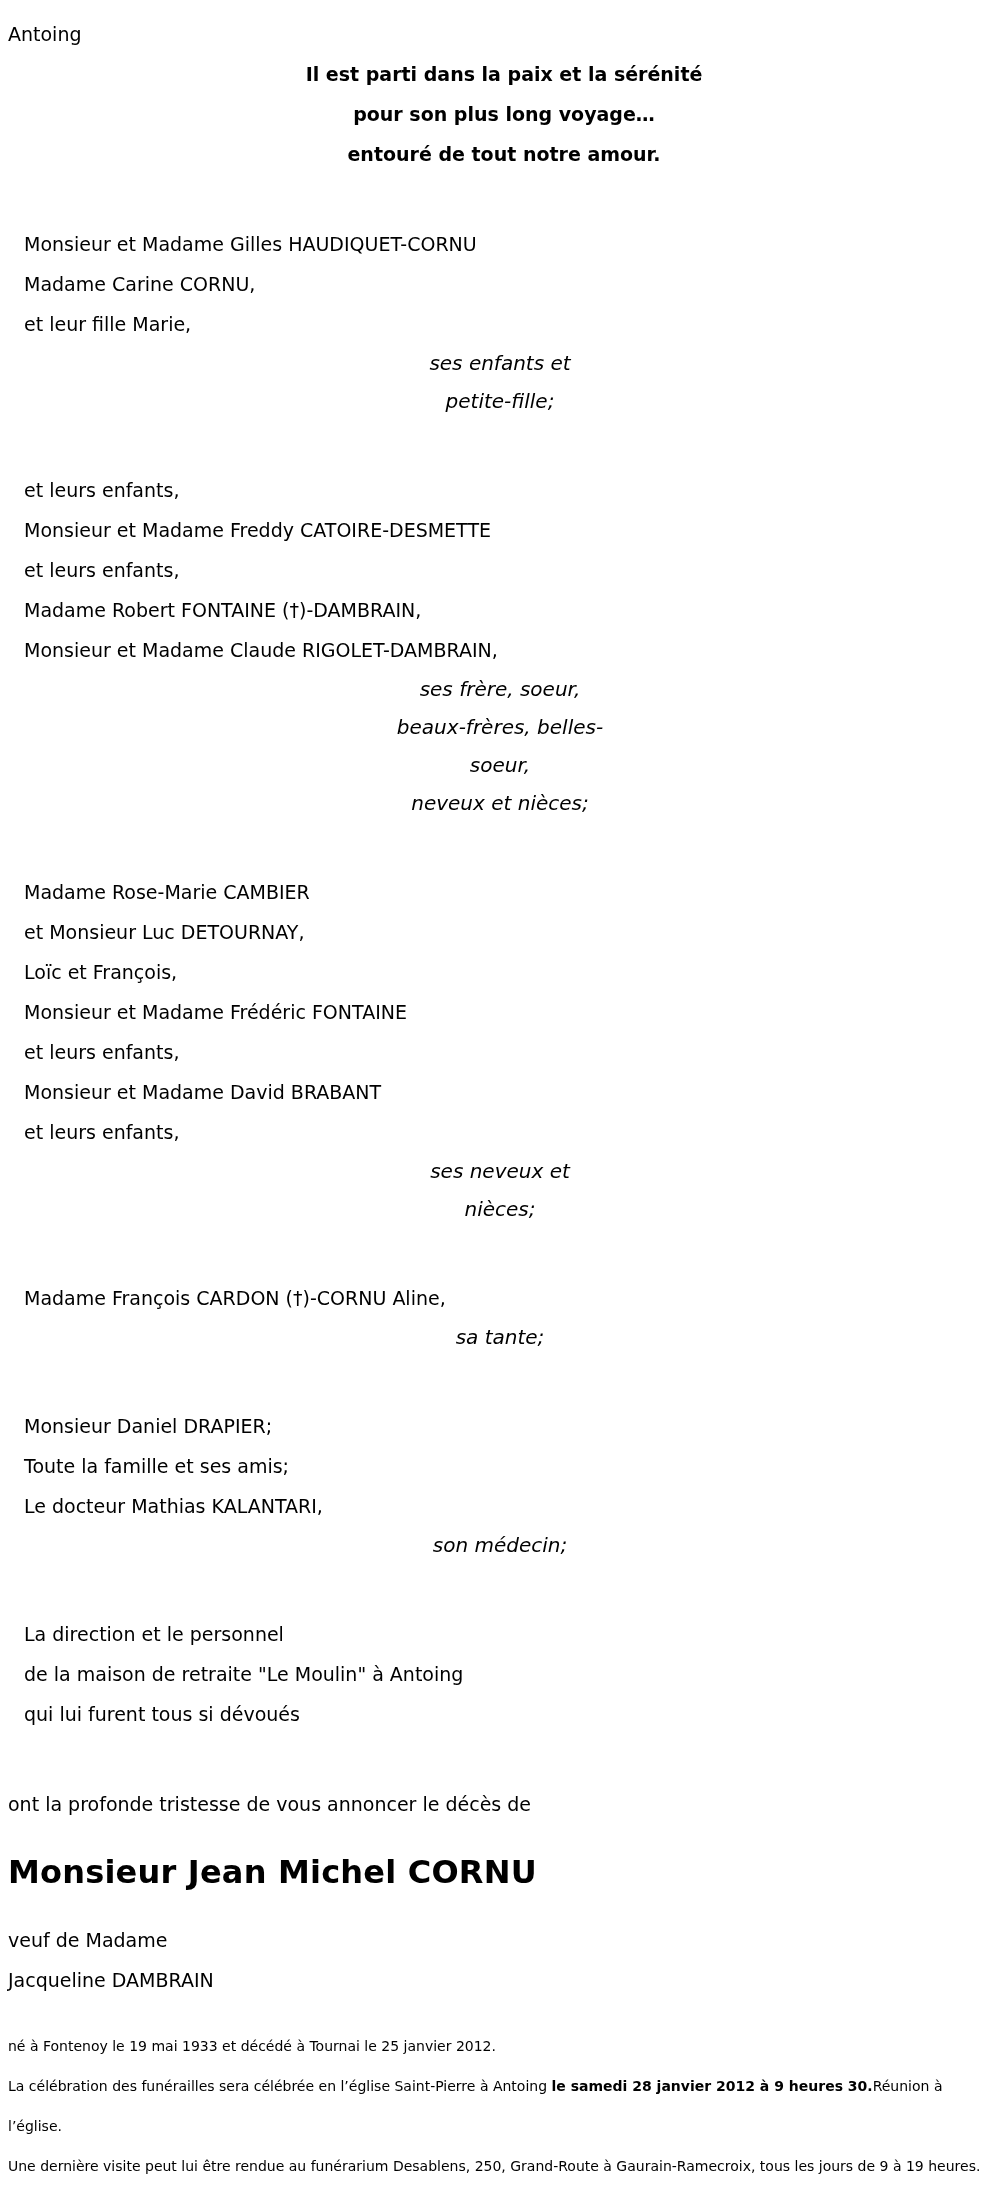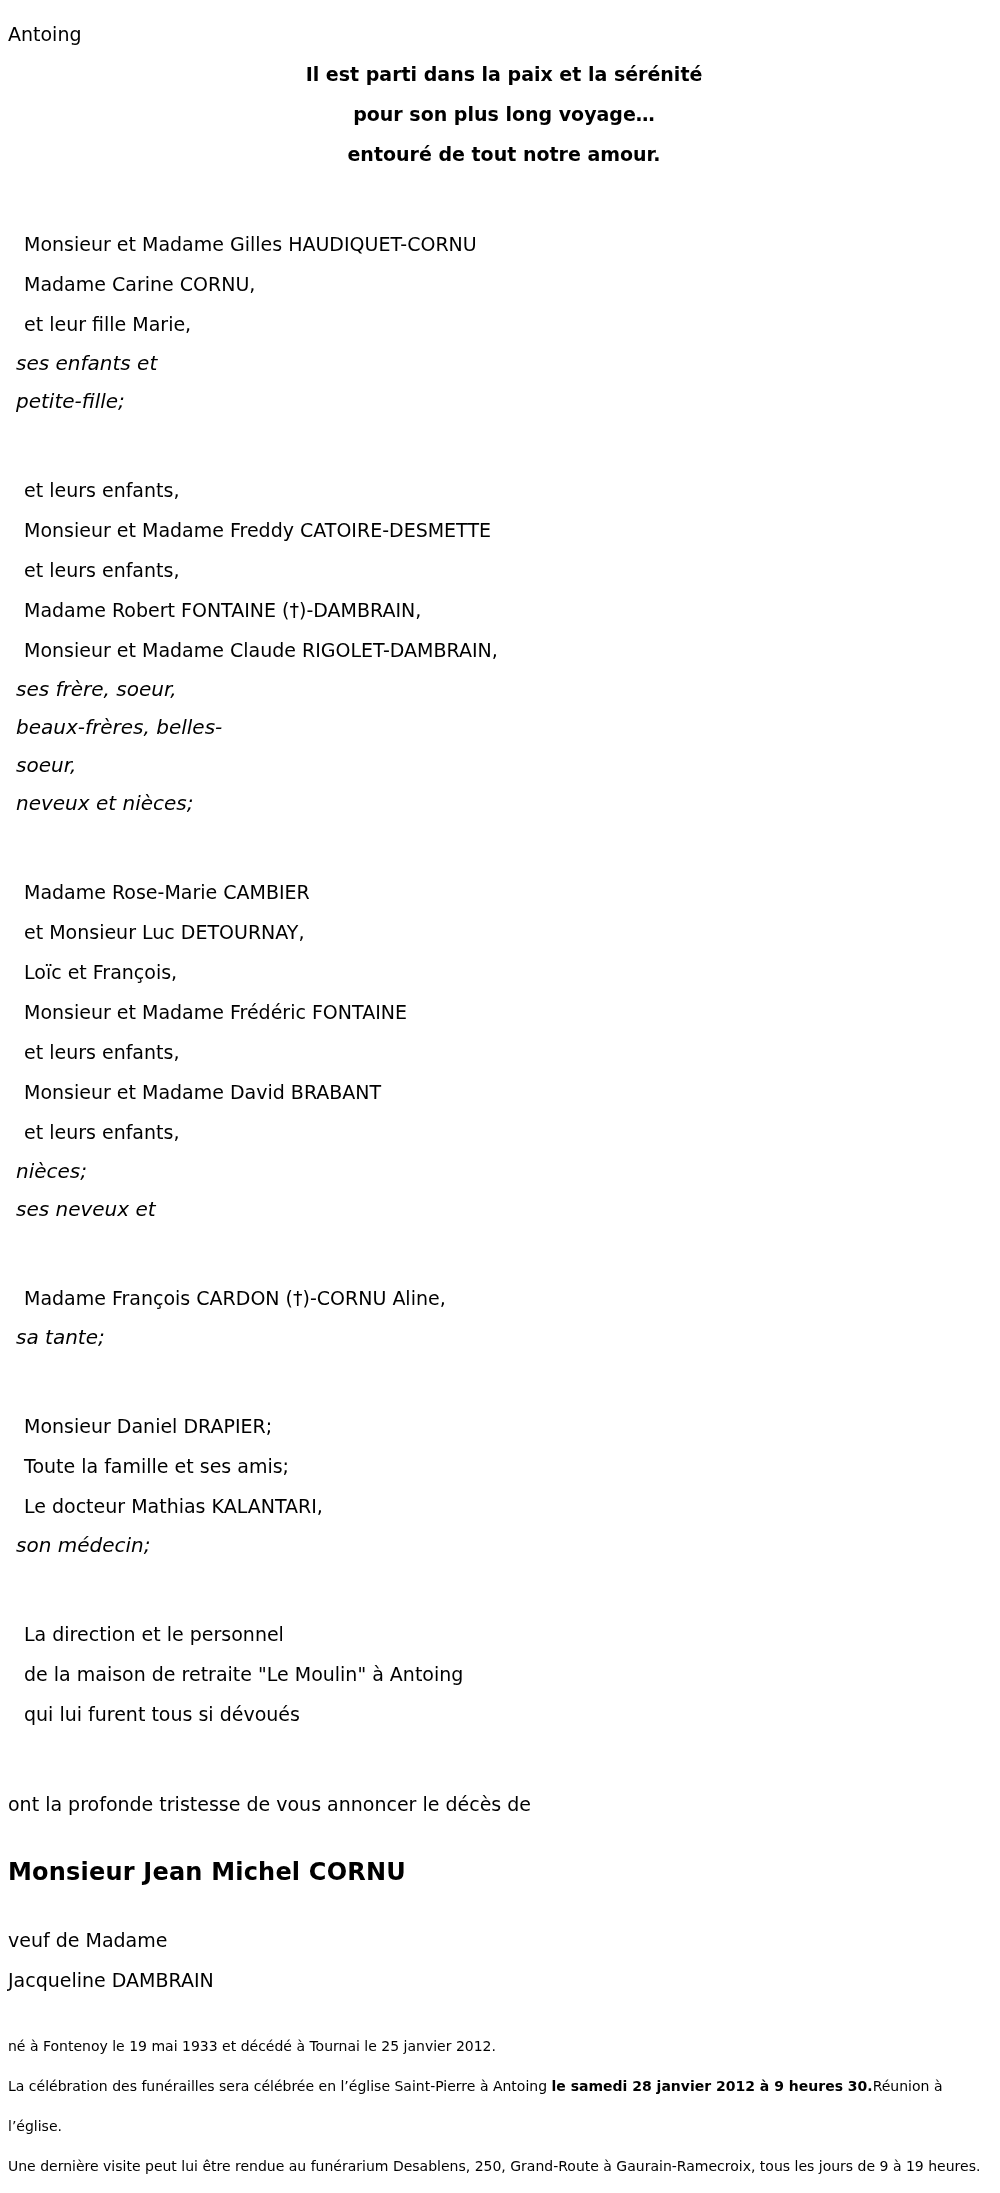--- a/index.html
+++ b/index.html
@@ -28,31 +28,31 @@
     font-weight: bold;
     text-align: center;
   }
   .line.place {
     font-weight: normal;
   }
   .spacer-sm { height: 18px; }
   .spacer-md { height: 26px; }
   .spacer-lg { height: 34px; }
   .role-block {
-    text-align: left;
+    text-align: center;
     padding-right: 0;
   }
   .role-block .role-line {
     font-style: italic;
     font-size: 20px;
     line-height: 38px;
     display: block;
   }
   .name {
-    font-size: 24px;
+    font-size: 32px;
     font-weight: bold;
     line-height: 44px;
     padding-left: 8px;
     letter-spacing: 0.2px;
   }
   .para {
     font-size: 14px;
     line-height: 40px;
     padding-left: 8px;
     padding-right: 10px;
@@ -103,22 +103,22 @@
 
   <div class="group">
     <div class="line">Madame Rose-Marie CAMBIER</div>
     <div class="line">et Monsieur Luc DETOURNAY,</div>
     <div class="line">Loïc et François,</div>
     <div class="line">Monsieur et Madame Frédéric FONTAINE</div>
     <div class="line">et leurs enfants,</div>
     <div class="line">Monsieur et Madame David BRABANT</div>
     <div class="line">et leurs enfants,</div>
     <div class="role-block">
+      <span class="role-line">ses neveux et</span>
       <span class="role-line">nièces;</span>
-      <span class="role-line">ses neveux et</span>
     </div>
   </div>
 
   <div class="spacer-sm"></div>
 
   <div class="group">
     <div class="line">Madame François CARDON (†)-CORNU Aline,</div>
     <div class="role-block">
       <span class="role-line">sa tante;</span>
     </div>

